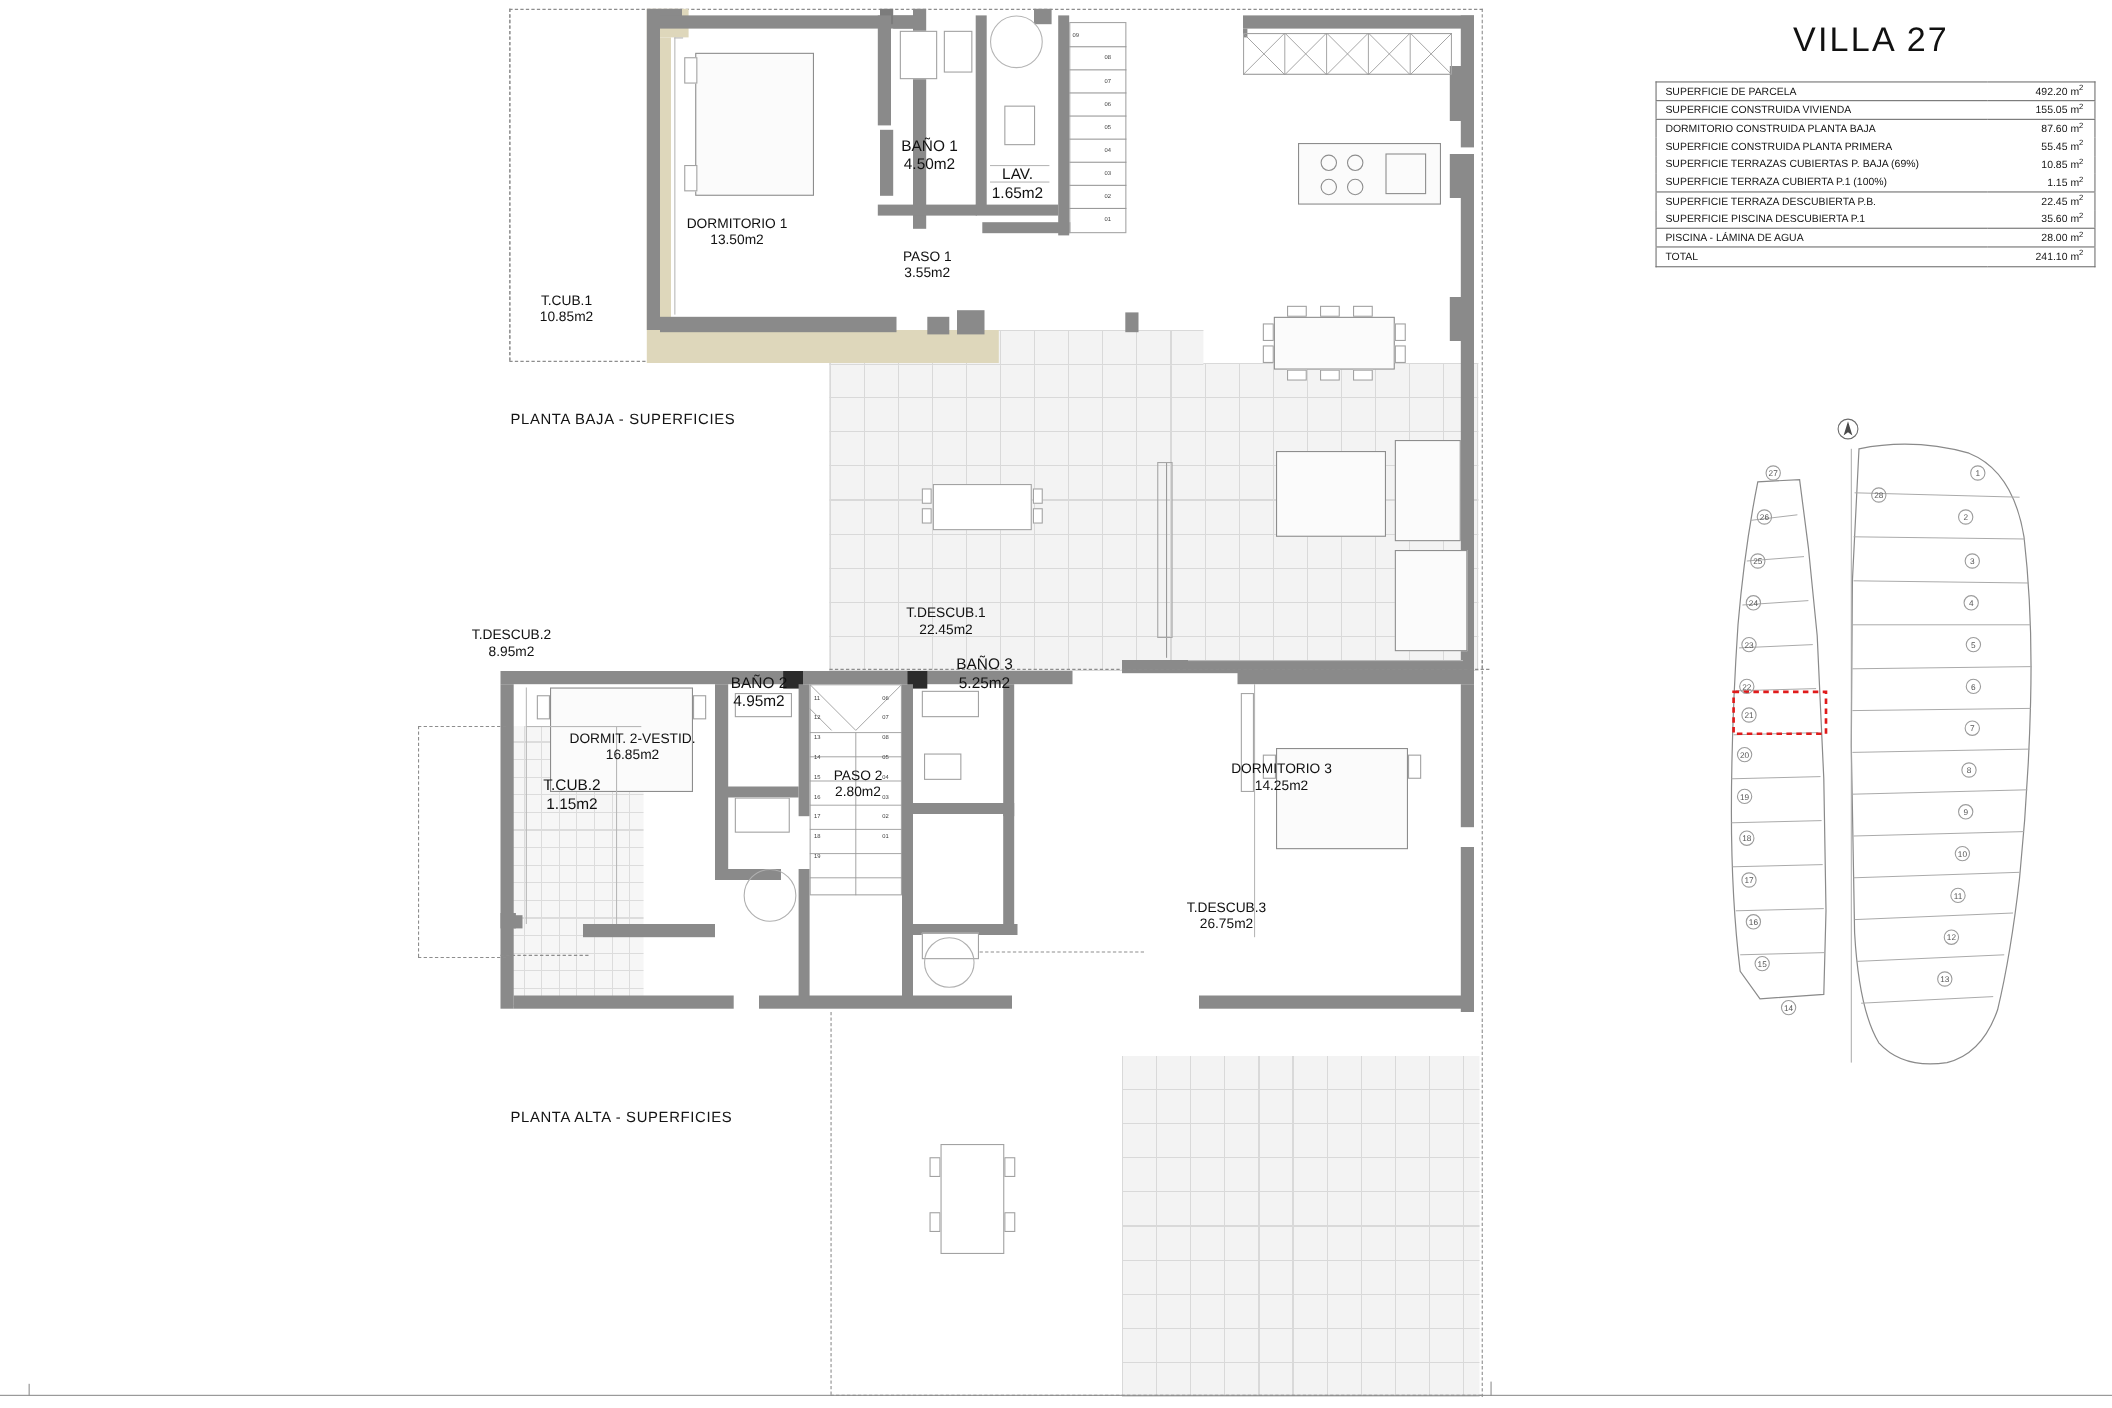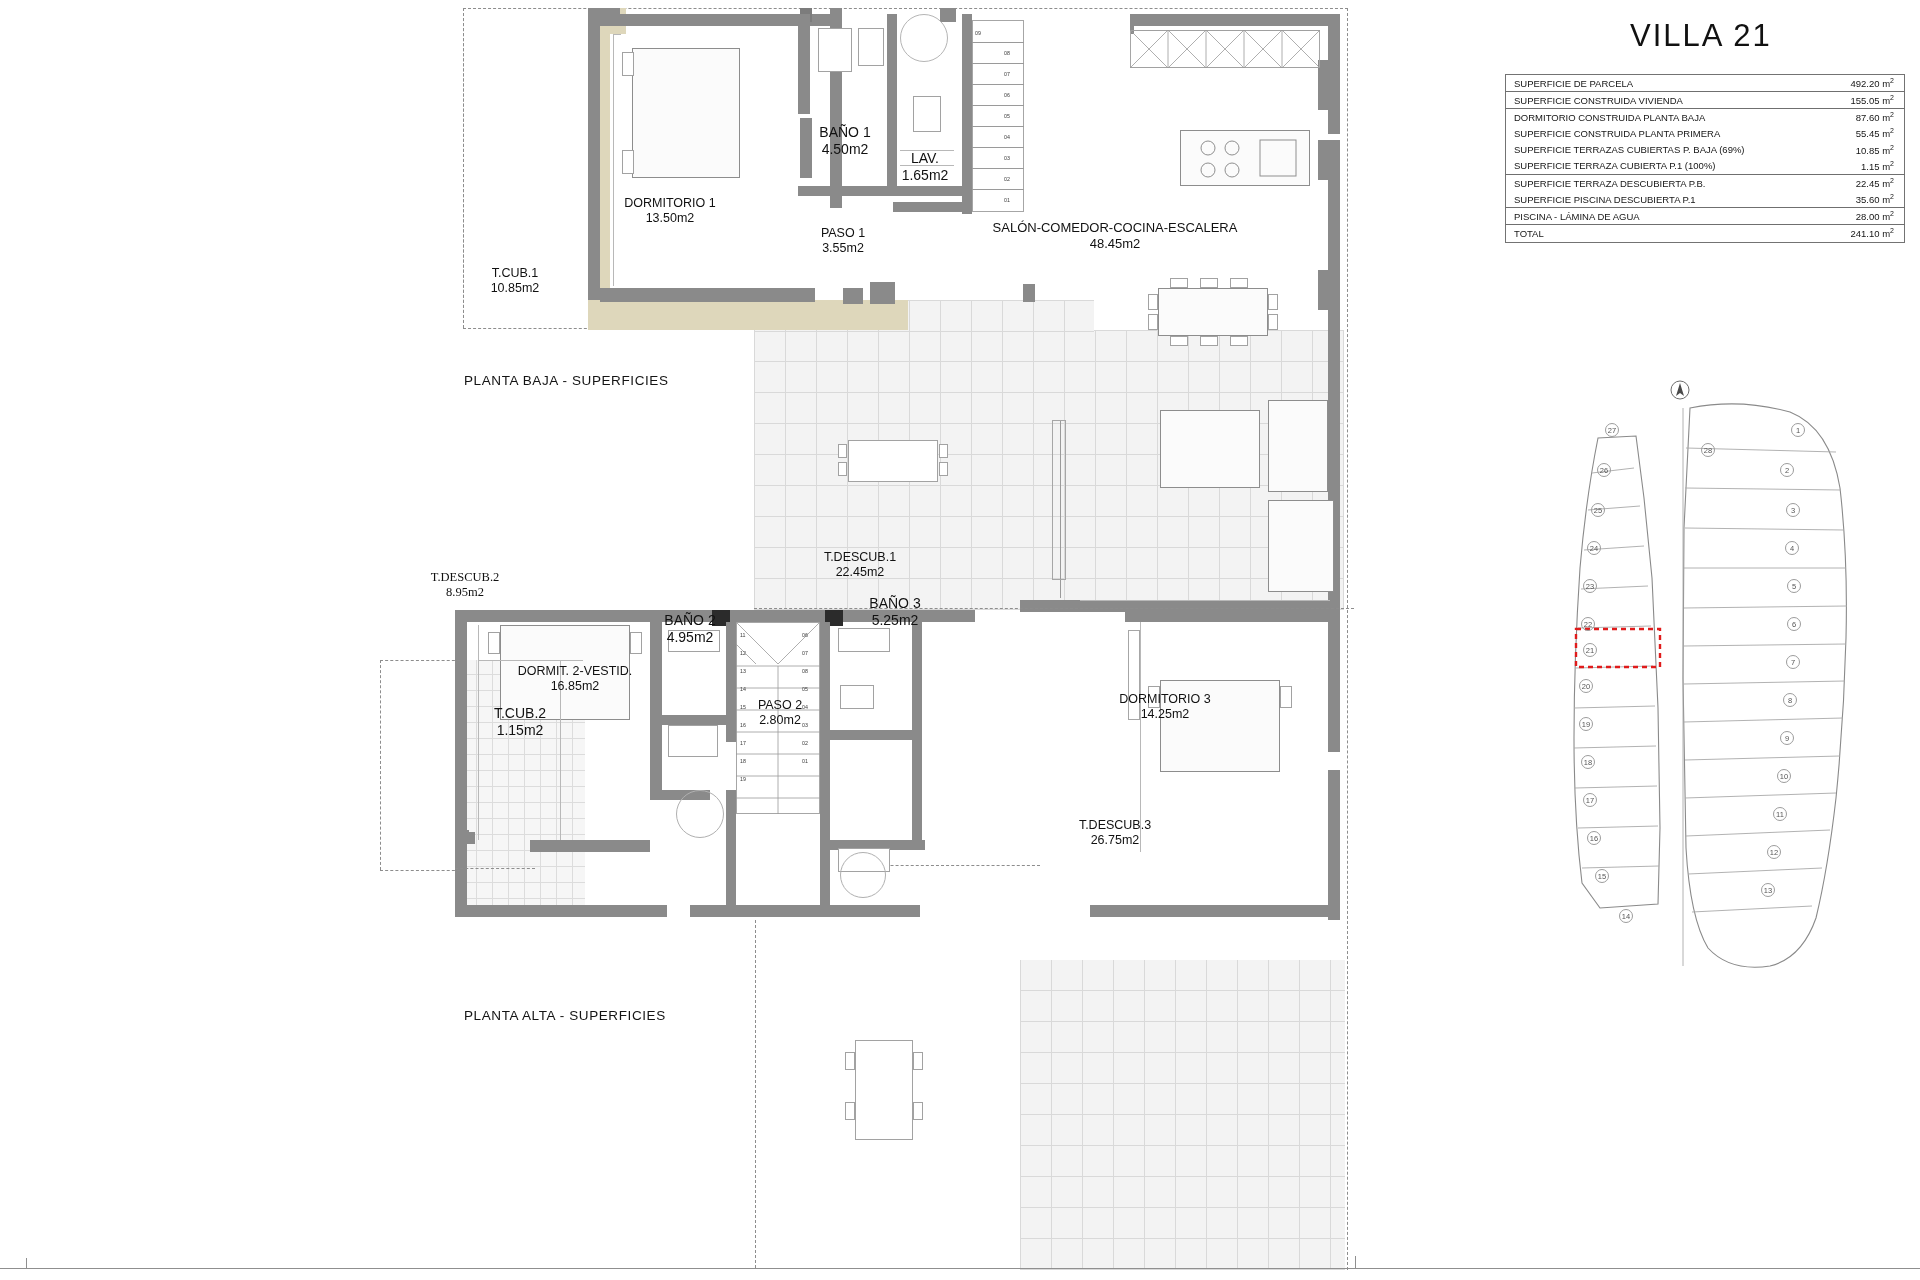--- a/index.html
+++ b/index.html
@@ -88,21 +88,21 @@
   
   #bottom-rule { position: absolute; left: 0; top: 1268px; width: 1920px; height: 1px; background: #8f8f8f; }
   #bottom-tick { position: absolute; left: 1355px; top: 1256px; width: 1px; height: 13px; background: #8f8f8f; }
   #bottom-tick2 { position: absolute; left: 26px; top: 1258px; width: 1px; height: 11px; background: #8f8f8f; }
 </style>
 </head>
 <body>
 
 <div id="page">
 
-  <div id="villa-title">VILLA 21</div>
+  <div id="villa-title">VILLA 27</div>
 
   <table id="surface-table">
     <tbody>
       <tr class="line">
         <td>SUPERFICIE DE PARCELA</td>
         <td class="val"><span>492.20 m</span><sup>2</sup></td>
       </tr>
       <tr class="line">
         <td>SUPERFICIE CONSTRUIDA VIVIENDA</td>
         <td class="val"><span>155.05 m</span><sup>2</sup></td>
@@ -411,24 +411,20 @@
       <span class="t">4.50m2</span>
     </div>
     <div class="lbl room small" style="left:885px;top:150px;width:80px;">
       <span class="t">LAV.</span>
       <span class="t">1.65m2</span>
     </div>
     <div class="lbl room" style="left:783px;top:226px;width:120px;">
       <span class="t">PASO 1</span>
       <span class="t">3.55m2</span>
     </div>
-    <div class="lbl room big" style="left:915px;top:220px;width:400px;">
-      <span class="t">SALÓN-COMEDOR-COCINA-ESCALERA</span>
-      <span class="t">48.45m2</span>
-    </div>
     <div class="lbl room" style="left:440px;top:266px;width:150px;text-align:center;">
       <span class="t">T.CUB.1</span>
       <span class="t">10.85m2</span>
     </div>
     <div class="lbl room" style="left:770px;top:550px;width:180px;">
       <span class="t">T.DESCUB.1</span>
       <span class="t">22.45m2</span>
     </div>
 
     <div class="furn2" style="left:848px;top:440px;width:90px;height:42px;"></div>
@@ -538,21 +534,21 @@
     <div class="furn2" style="left:855px;top:440px;width:58px;height:100px;"></div>
     <div class="furn2" style="left:845px;top:452px;width:10px;height:18px;"></div>
     <div class="furn2" style="left:845px;top:502px;width:10px;height:18px;"></div>
     <div class="furn2" style="left:913px;top:452px;width:10px;height:18px;"></div>
     <div class="furn2" style="left:913px;top:502px;width:10px;height:18px;"></div>
 
     <div class="dash-v" style="left:1347px;top:0px;height:670px;"></div>
     <div class="dash-h" style="left:755px;top:668px;width:592px;"></div>
     <div class="dash-v" style="left:755px;top:320px;height:348px;"></div>
 
-    <div class="lbl room" style="left:385px;top:-30px;width:160px;font-family:Liberation Serif, serif;">
+    <div class="lbl room" style="left:385px;top:-30px;width:160px;">
       <span class="t">T.DESCUB.2</span>
       <span class="t">8.95m2</span>
     </div>
     <div class="lbl room" style="left:460px;top:64px;width:230px;">
       <span class="t">DORMIT. 2-VESTID.</span>
       <span class="t">16.85m2</span>
     </div>
     <div class="lbl room small" style="left:635px;top:12px;width:110px;">
       <span class="t">BAÑO 2</span>
       <span class="t">4.95m2</span>

